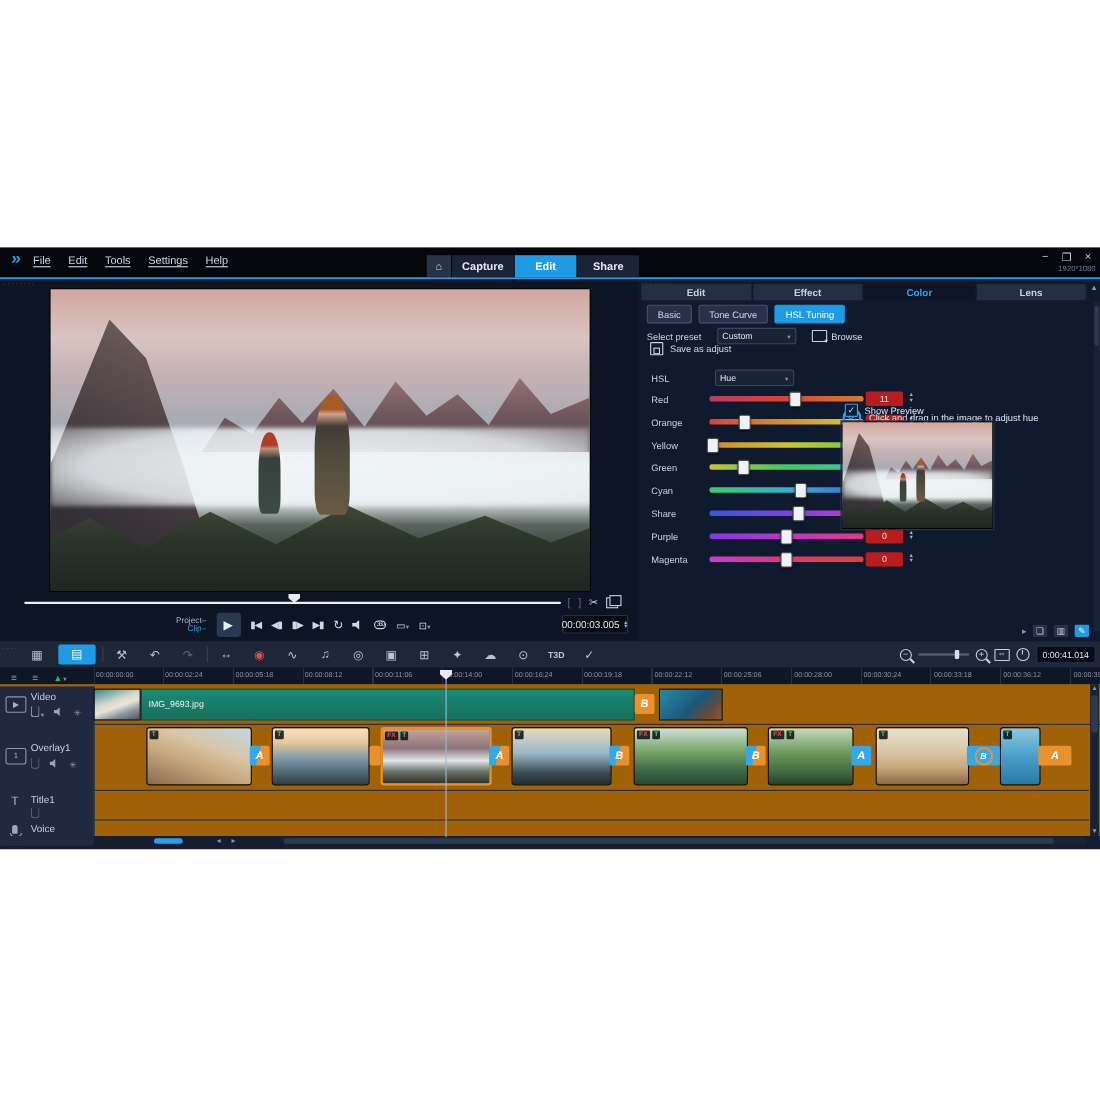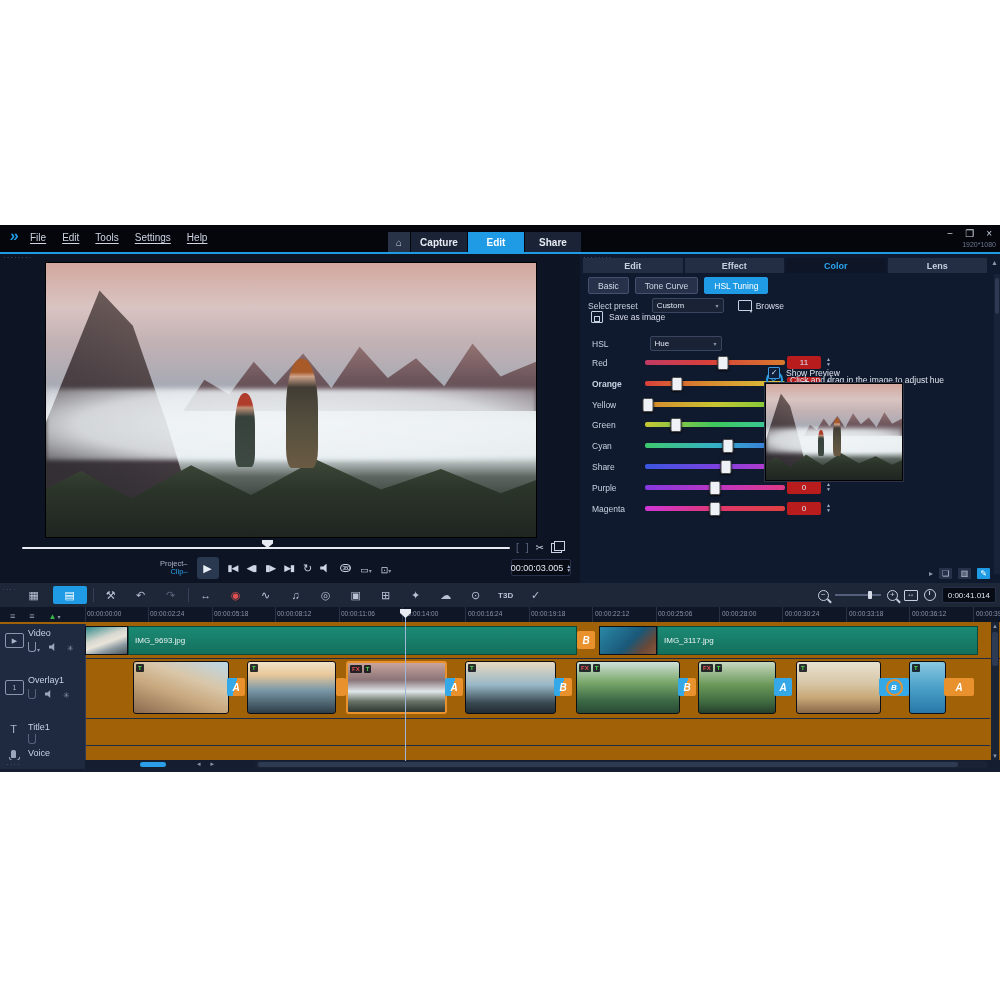--- a/index.html
+++ b/index.html
@@ -291,42 +291,42 @@
               <span>Custom</span>
               <span class="ddv">▾</span>
             </span>
         <span class="browse">
           <span class="ic-folder"></span>
           <span>Browse</span>
         </span>
       </div>
       <div class="save-row">
         <span class="ic-save"></span>
-        <span>Save as image</span>
+        <span>Save as adjust</span>
       </div>
       <div class="hsl-head">
         <span class="plabel">HSL</span>
         <span class="dropdown">
               <span>Hue</span>
               <span class="ddv">▾</span>
             </span>
       </div>
 
       <div class="hsl-row" style="top:102px;">
         <span class="hsl-name">Red</span>
         <div class="hsl-track g-red">
               <div class="hsl-handle" style="left:55.5%;"></div>
             </div>
         <span class="hsl-val">11</span>
         <span class="spin">
               <span>▲</span>
               <span>▼</span>
             </span>
       </div>
-      <div class="hsl-row" style="top:123px;font-weight:bold;">
+      <div class="hsl-row" style="top:123px;">
         <span class="hsl-name">Orange</span>
         <div class="hsl-track g-orange">
               <div class="hsl-handle" style="left:22.5%;"></div>
             </div>
         <span class="hsl-val">-55</span>
         <span class="spin">
               <span>▲</span>
               <span>▼</span>
             </span>
       </div>
@@ -498,23 +498,20 @@
           <span>✳</span>
         </div>
       </div>
       <div class="track-row" style="top:2px;height:34px;padding-left:16px;">
         <div class="vthumb vt1" style="left:0px;width:43px;"></div>
         <div class="vclip-bar" style="left:43px;width:449px;">
           <span>IMG_9693.jpg</span>
         </div>
         <div class="trbadge tr-orange" style="left:492px;top:7px;">B</div>
         <div class="vthumb vt2" style="left:514px;width:58px;"></div>
-        <div class="vclip-bar" style="left:572px;width:321px;">
-          <span>IMG_3117.jpg</span>
-        </div>
       </div>
 
       <div class="track-hdr" style="top:36px;height:60px;">
         <span class="thdr-ic" style="top:22px;">1</span>
         <span class="thdr-name" style="top:17px;">Overlay1</span>
         <div class="thdr-tools" style="top:31px;">
           <span><span class="ic-link dim"></span></span>
           <span><span class="spk2"></span></span>
           <span>✳</span>
         </div>

